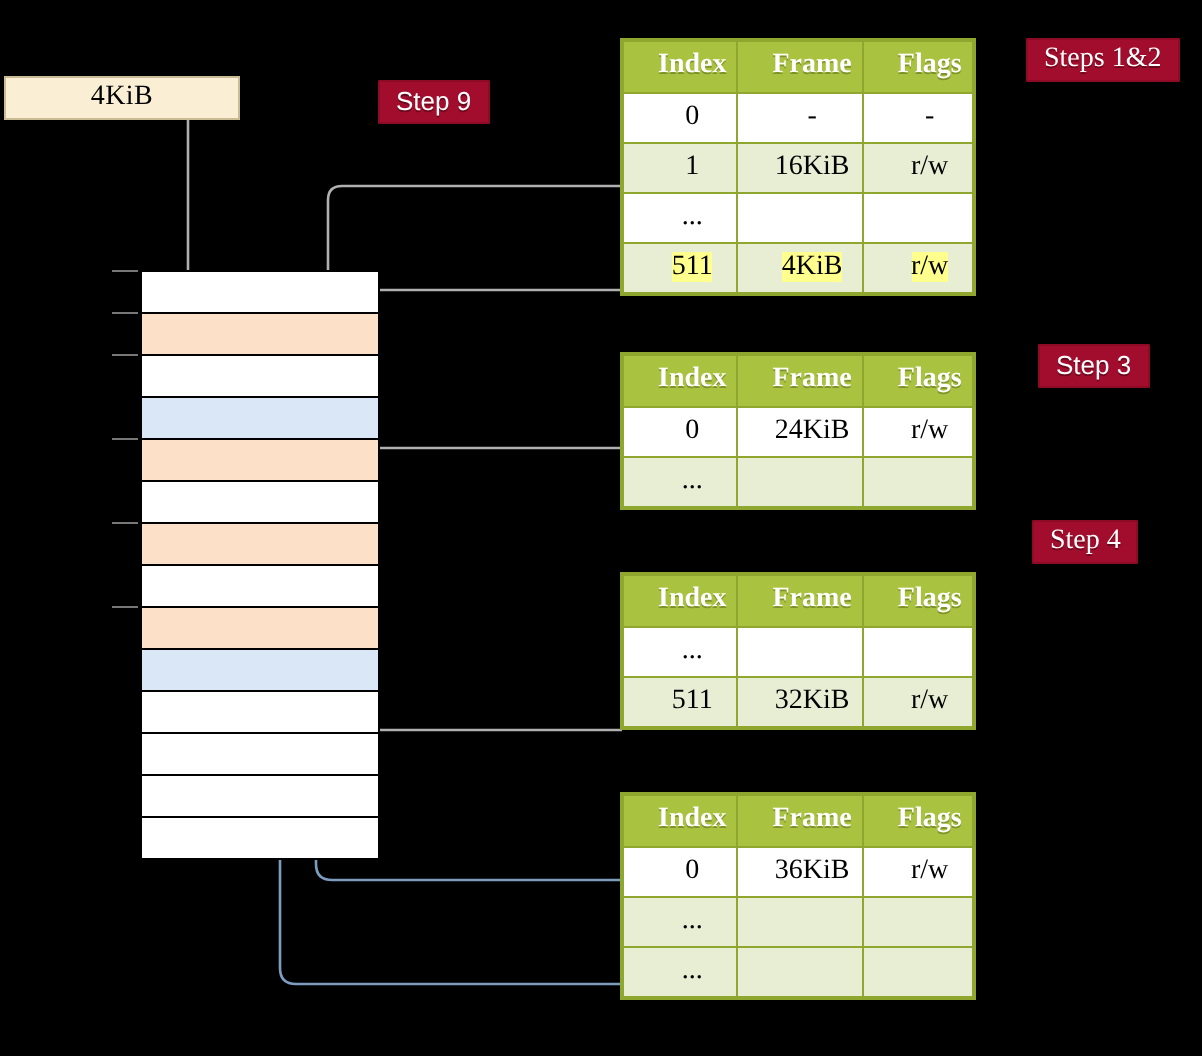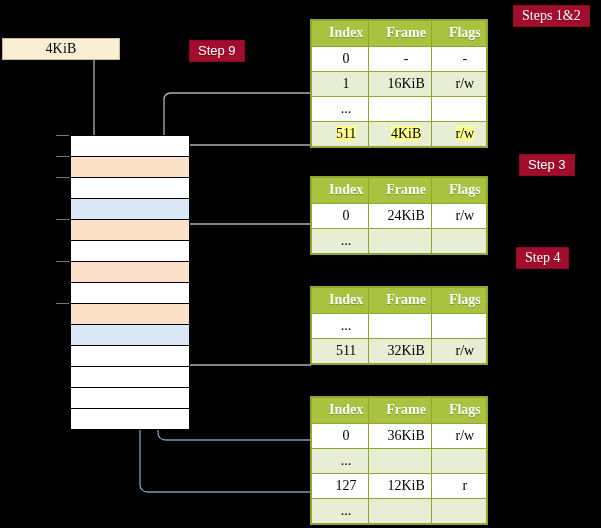--- a/index.html
+++ b/index.html
@@ -38,23 +38,23 @@
     line-height:19px;
     padding:1px 9px 2px 9px;
     box-sizing:border-box;
     border-radius:1px;
     white-space:nowrap;
     text-shadow:0 1px 0 rgba(0,0,0,.35);
     box-shadow:inset 0 0 0 1px #8e0b26;
   }
   .badge.sans{font-family:"Liberation Sans", sans-serif;font-size:13px;}
   #badge-step0{left:189px;top:40px;}
-  #badge-steps12{left:513px;top:5px;}
-  #badge-step3{left:519px;top:154px;}
-  #badge-step4{left:516px;top:247px;}
+  #badge-steps12{left:513px;top:19px;}
+  #badge-step3{left:519px;top:172px;}
+  #badge-step4{left:516px;top:260px;}
 
   
   #memcol{position:absolute;left:70px;top:135px;width:120px;height:282px;}
   .mem-row{
     position:absolute;left:0;width:120px;height:22px;
     box-sizing:border-box;
     border:1px solid #000;
     background:#fff;
   }
   .mem-row.orange{background:#fde0c8;}
@@ -260,25 +260,20 @@
         <tr>
           <td class="c-index">0</td>
           <td class="c-frame">36KiB</td>
           <td class="c-flags">r/w</td>
         </tr>
         <tr class="alt">
           <td class="c-index">...</td>
           <td class="c-frame"></td>
           <td class="c-flags"></td>
         </tr>
-        <tr>
-          <td class="c-index">127</td>
-          <td class="c-frame">12KiB</td>
-          <td class="c-flags">r</td>
-        </tr>
         <tr class="alt">
           <td class="c-index">...</td>
           <td class="c-frame"></td>
           <td class="c-flags"></td>
         </tr>
       </tbody>
     </table>
 
 </div>
 

